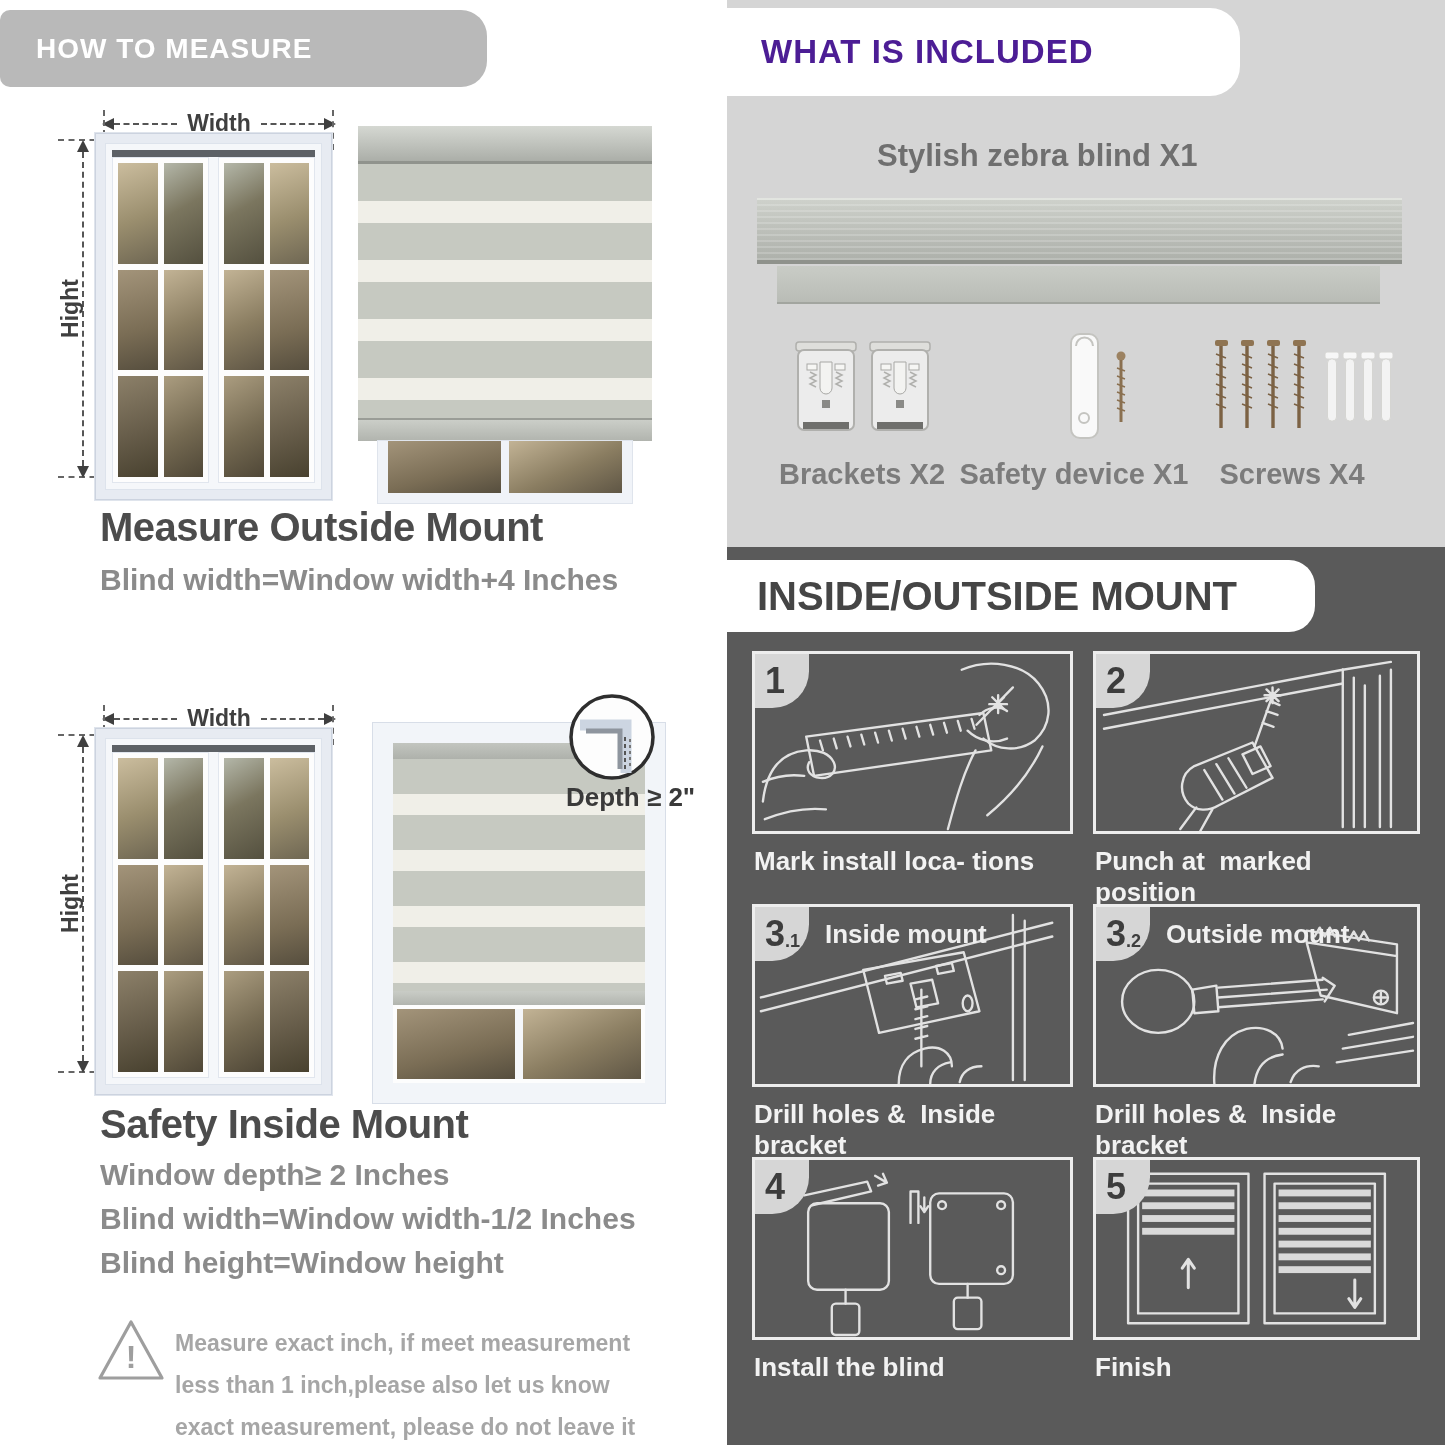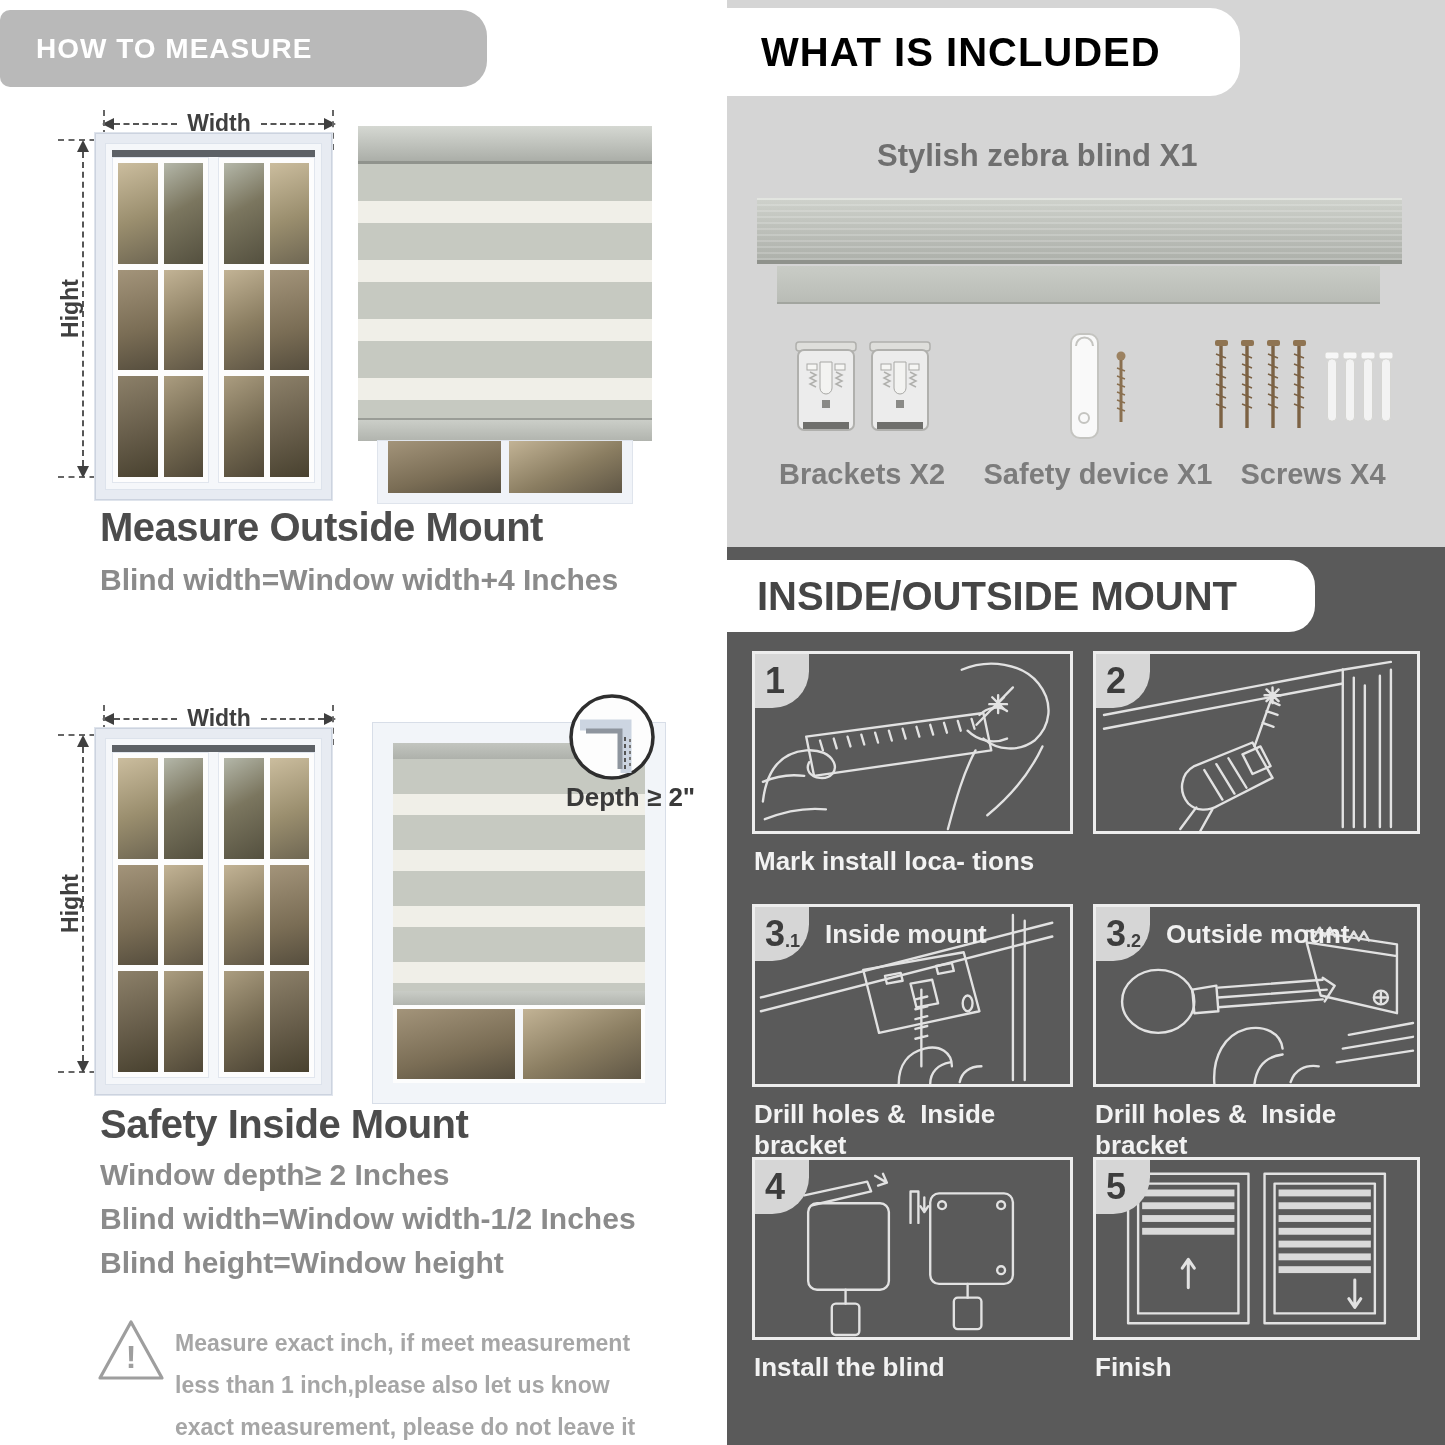--- a/index.html
+++ b/index.html
@@ -67,21 +67,21 @@
   .l-heading{position:absolute;left:100px;color:#4c4c4c;font-size:40px;font-weight:bold;letter-spacing:-0.5px;}
   .l-rule{position:absolute;left:100px;color:#8b8b8b;font-size:30px;font-weight:bold;}
   .warn-text{position:absolute;left:175px;top:1322px;width:470px;color:#a6a6a6;font-size:23px;
              font-weight:bold;line-height:42px;}
 
   
   .right-col{position:absolute;left:727px;top:0;width:718px;height:1445px;}
   .inc-section{position:absolute;left:0;top:0;width:718px;height:547px;background:#d5d5d5;}
   .inc-banner{position:absolute;left:0;top:8px;width:513px;height:88px;background:#ffffff;
               border-radius:0 30px 30px 0;display:flex;align-items:center;padding-left:34px;}
-  .inc-banner span{color:#000000;font-size:40px;font-weight:bold;letter-spacing:1px;}
+  .inc-banner span{color:#4c1d95;font-size:33px;font-weight:bold;letter-spacing:1px;}
   .product-title{position:absolute;left:150px;top:138px;color:#6f6f6f;font-size:31px;font-weight:bold;}
   .rail-main{position:absolute;left:30px;top:198px;width:645px;height:66px;
              background:linear-gradient(180deg,#cfd2cc,#bfc2bc 45%,#aeb1ab);
              border-bottom:4px solid #8f928c;box-shadow:inset 0 2px 0 #dcdfd9;}
   .rail-main::after{content:"";position:absolute;inset:0;
              background:repeating-linear-gradient(180deg,rgba(255,255,255,.18) 0 2px,rgba(0,0,0,0) 2px 6px);}
   .rail-under{position:absolute;left:50px;top:266px;width:603px;height:38px;
              background:linear-gradient(180deg,#c9ccc6,#b9bcb6);border-bottom:2px solid #a2a59f;}
   .items{position:absolute;left:0;top:330px;width:718px;height:130px;}
   .item-label{position:absolute;top:458px;text-align:center;color:#7c7c7c;font-size:29px;font-weight:bold;}
@@ -327,22 +327,22 @@
             </g>
             <g transform="translate(166,0)">
               <rect x="0" y="14" width="14" height="7" rx="2" fill="rgba(255,255,255,0.8)" stroke="#d5d5d2"></rect>
               <rect x="2.5" y="21" width="9" height="62" rx="4" fill="rgba(255,255,255,0.72)" stroke="#d5d5d2"></rect>
             </g>
           </g>
         </svg>
       </div>
 
       <div class="item-label" style="left:35px;width:200px;">Brackets X2</div>
-      <div class="item-label" style="left:251px;width:240px;text-align:center;">Safety device X1</div>
-      <div class="item-label" style="left:481px;width:210px;">Screws X4</div>
+      <div class="item-label" style="left:227px;width:240px;text-align:center;">Safety device X1</div>
+      <div class="item-label" style="left:460px;width:210px;">Screws X4</div>
     </div>
 
     <div class="mount-section">
       <div class="mount-banner">
         <span>INSIDE/OUTSIDE MOUNT</span>
       </div>
 
       <div class="steps">
 
         <div class="step">
@@ -380,20 +380,21 @@
                 <path d="M92 152 C82 140 84 122 98 114 L156 90 L176 126 L122 154 C112 160 100 160 92 152 Z"></path>
                 <path d="M108 118 L126 148 M120 112 L138 142 M132 106 L150 136"></path>
                 <path d="M100 156 L84 178 M116 158 L104 180"></path>
               </g>
             </svg>
             <div class="badge">
               <span class="n">2</span>
                 <span class="sub"></span>
             </div>
           </div>
+          <div class="caption">Punch at  marked position</div>
         </div>
 
         <div class="step">
           <div class="panel">
             <svg class="art" viewBox="0 0 320 180" preserveAspectRatio="none">
               <g stroke="#e2e2e2" stroke-width="2.4" fill="none" stroke-linecap="round" stroke-linejoin="round">
                 <path d="M6 92 L302 16 M6 106 L302 30"></path>
                 <path d="M262 8 V176 M274 14 V176"></path>
                 <polygon points="110,64 212,46 228,106 126,128"></polygon>
                 <path d="M132 70 l16 -3 l2 8 l-16 3 Z M184 60 l16 -3 l2 8 l-16 3 Z"></path>

